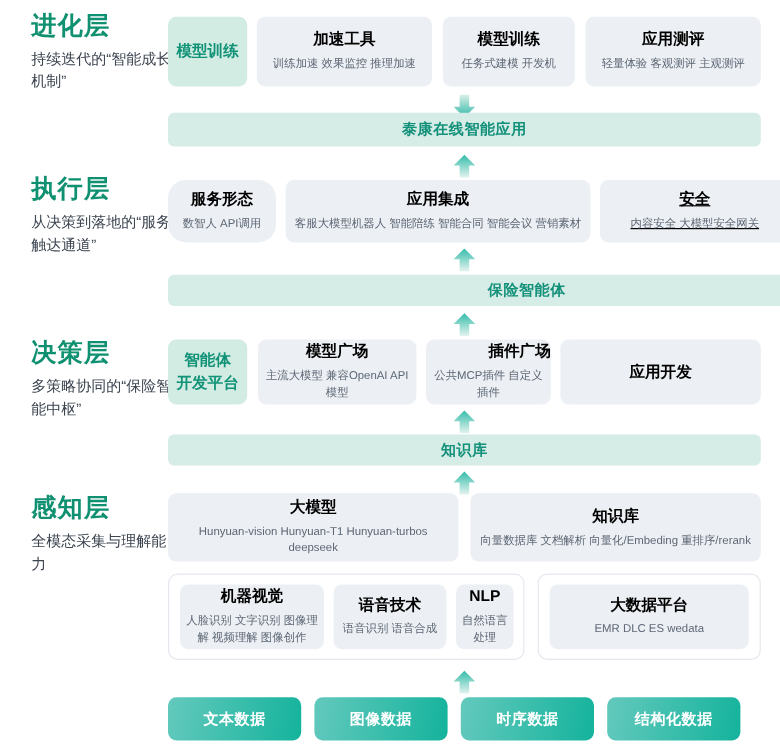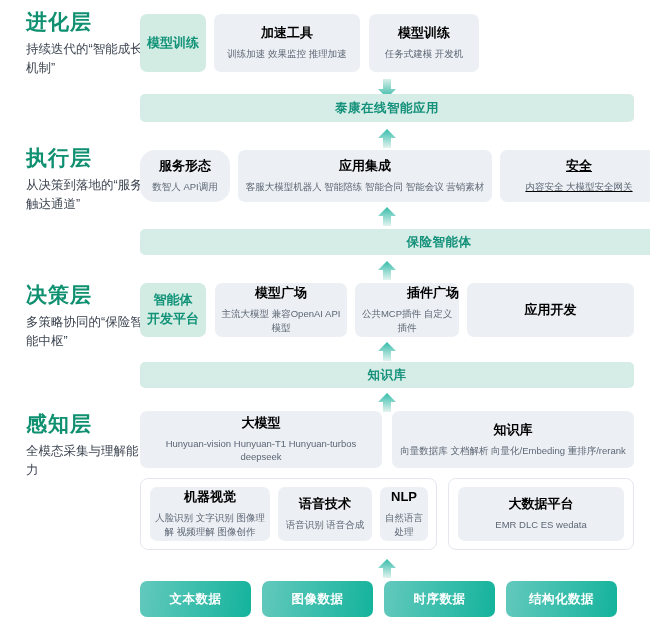--- a/index.html
+++ b/index.html
@@ -91,20 +91,24 @@
   <div class="card" style="left:214px; top:14px; width:146px; height:58px;">
     <div class="c-title">加速工具</div>
     <div class="c-sub">训练加速 效果监控 推理加速</div>
   </div>
 
   <div class="card" style="left:369px; top:14px; width:110px; height:58px;">
     <div class="c-title">模型训练</div>
     <div class="c-sub">任务式建模 开发机</div>
   </div>
 
+  <div class="card" style="left:488px; top:14px; width:146px; height:58px;">
+    <div class="c-title">应用测评</div>
+    <div class="c-sub">轻量体验 客观测评 主观测评</div>
+  </div>
 
   <div class="arrow" style="left:374px; top:76px;">
     <svg viewBox="0 0 26 26" width="26" height="26" aria-hidden="true">
       <defs>
         <linearGradient id="gdn" x1="0" y1="1" x2="0" y2="0">
           <stop offset="0%" stop-color="#30b8a6"></stop>
           <stop offset="100%" stop-color="#d8efe9"></stop>
         </linearGradient>
       </defs>
       <path d="M9 3 H17 V13 H22 L13 22 L4 13 H9 Z" fill="url(#gdn)"></path>

